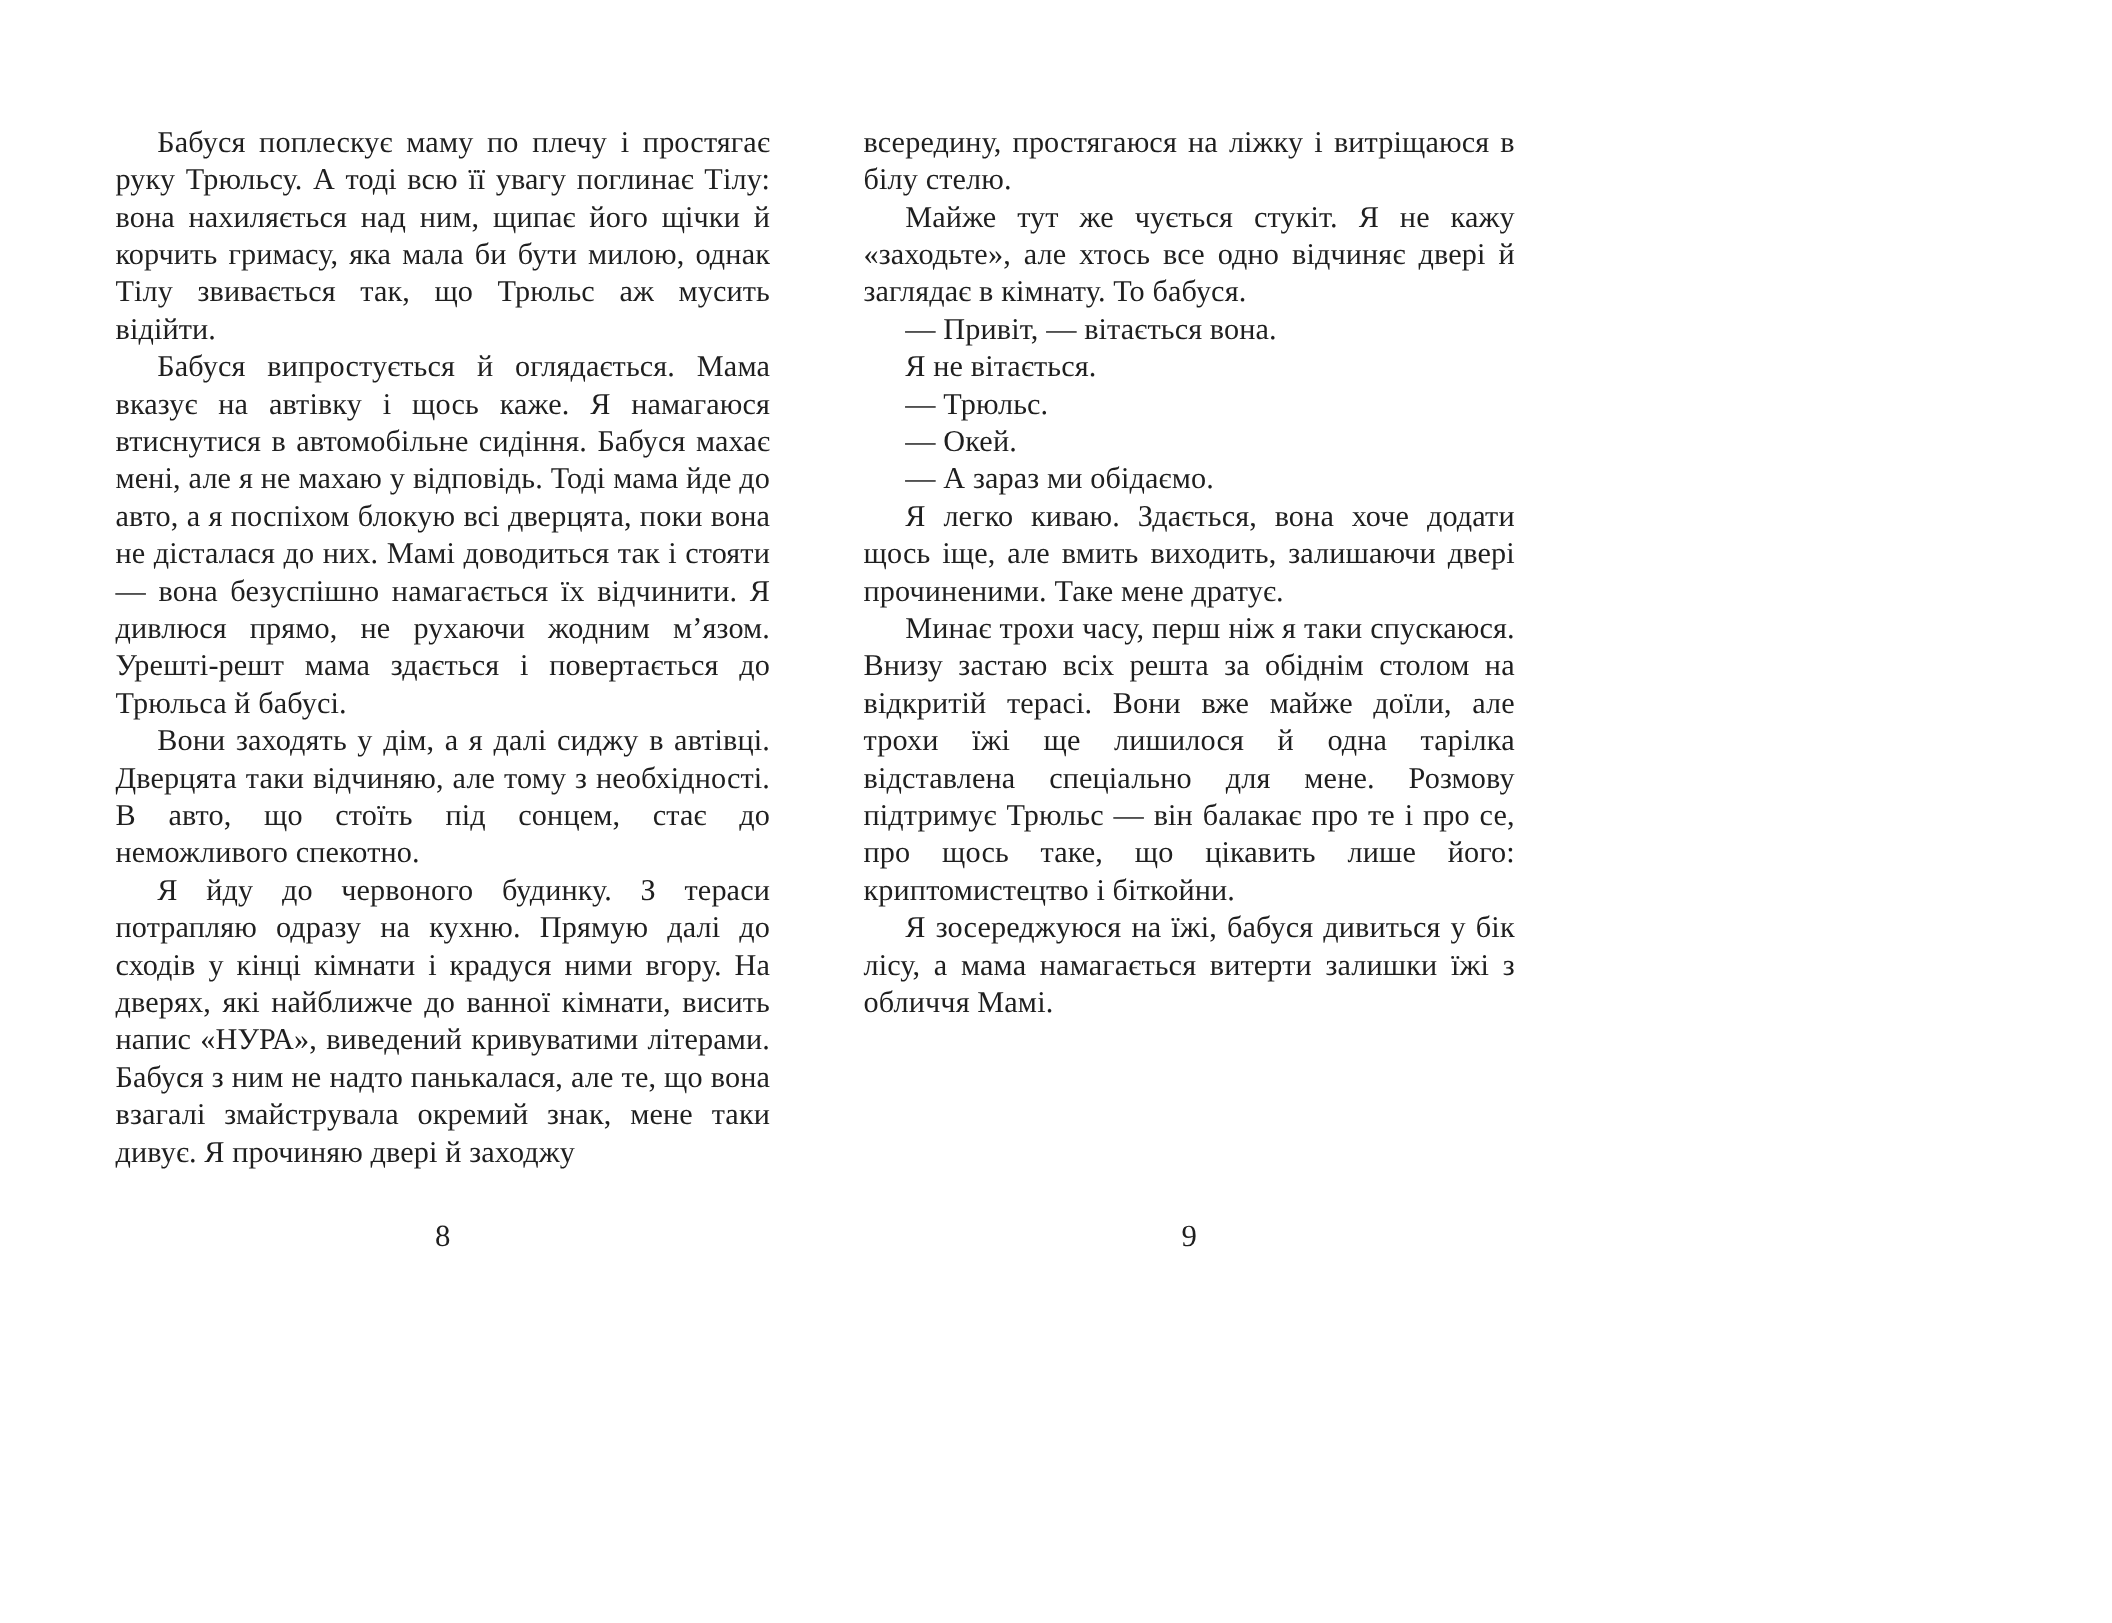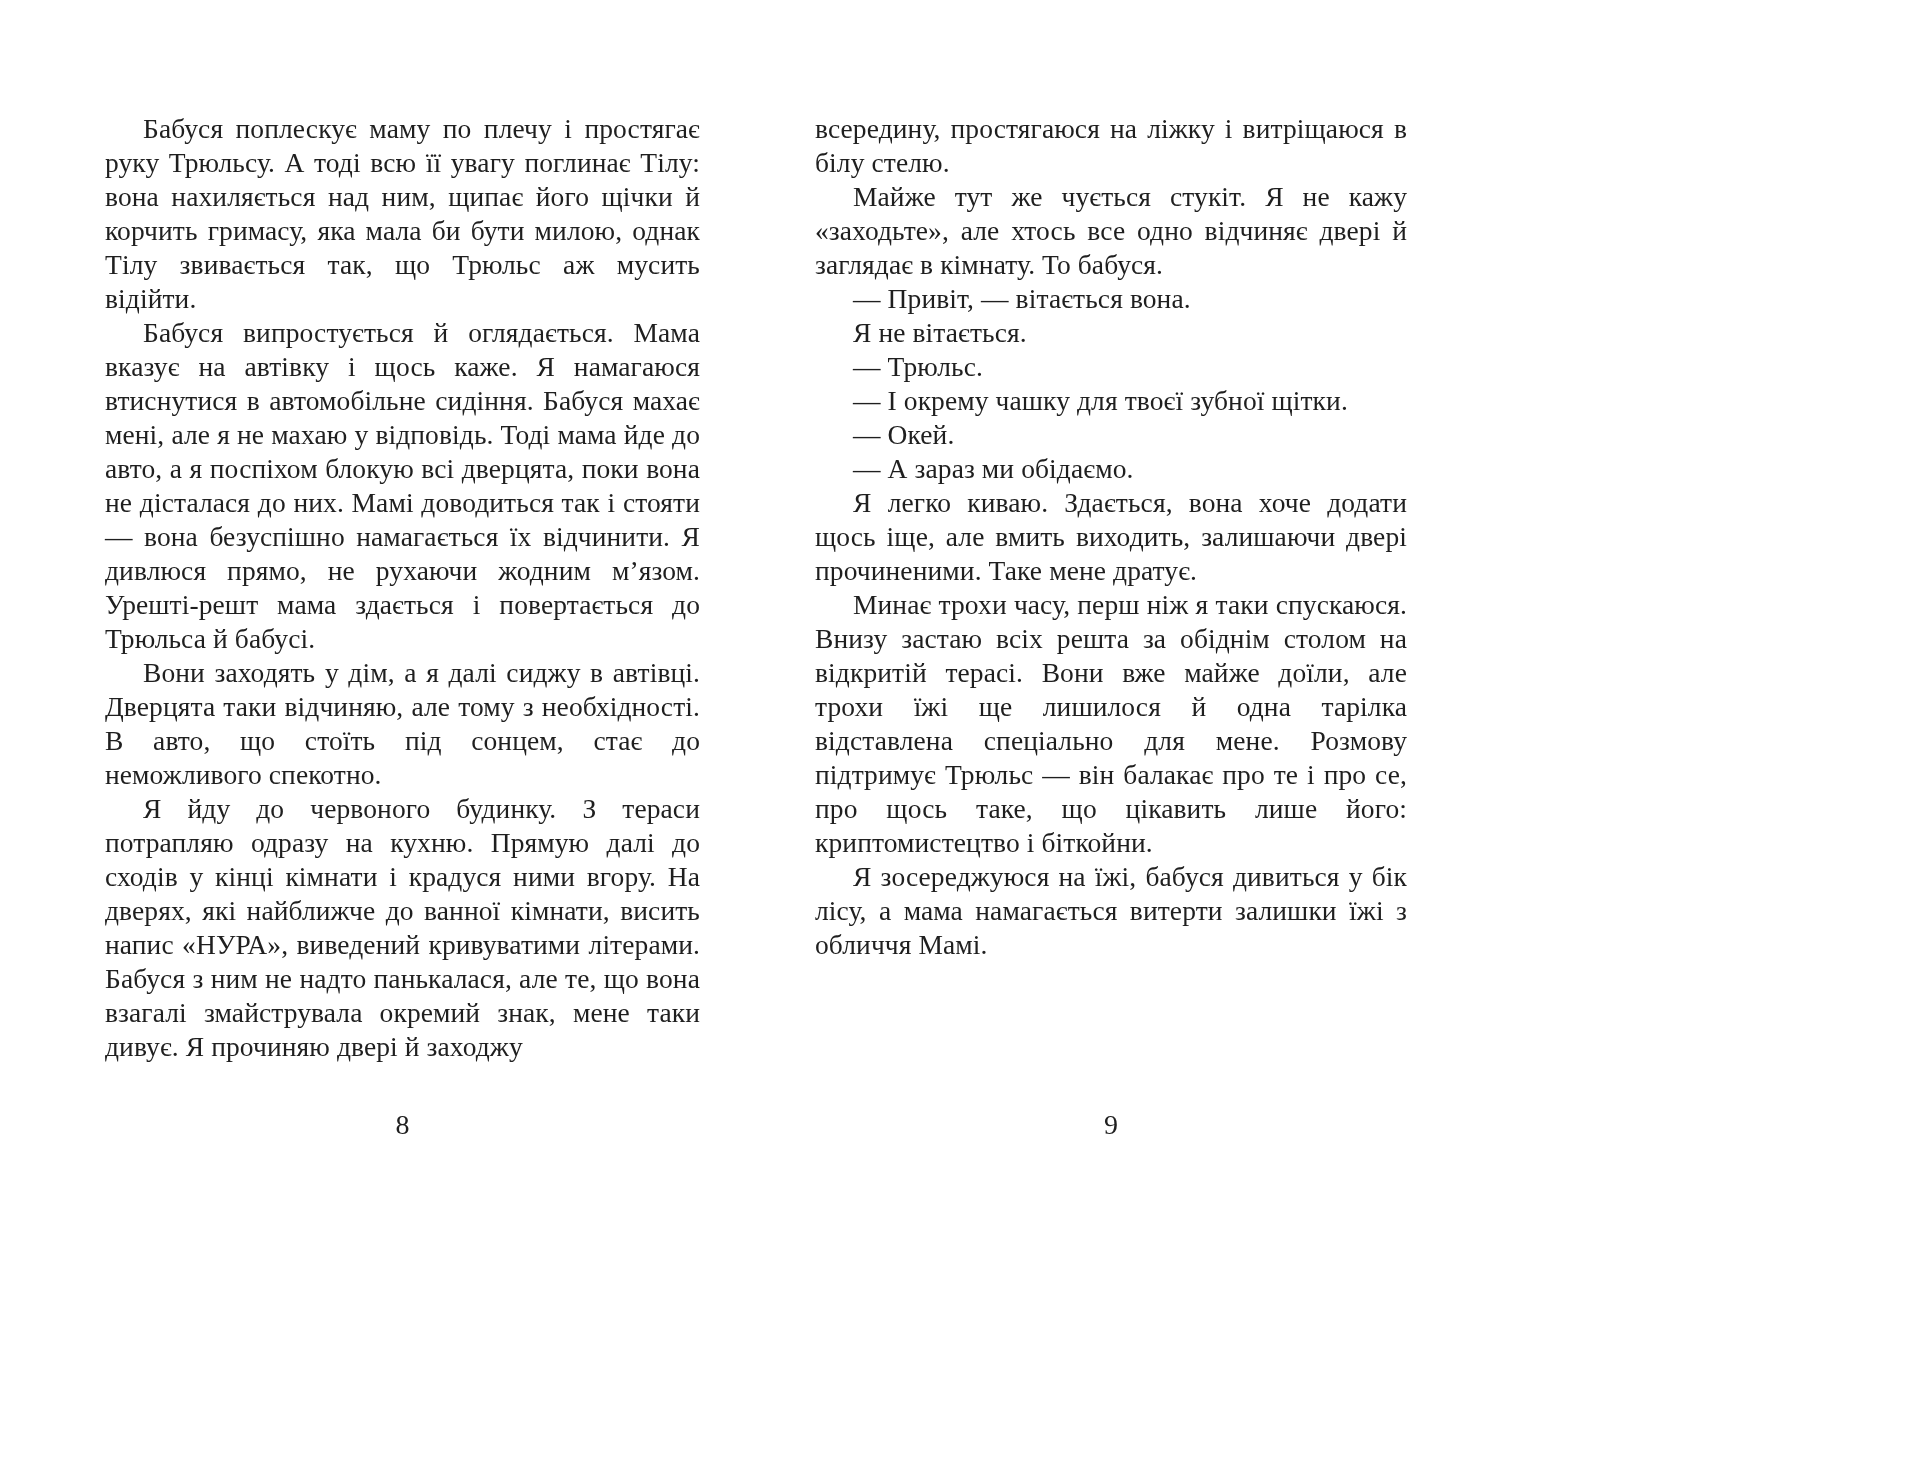--- a/index.html
+++ b/index.html
@@ -10,21 +10,21 @@
   body {
     width: 1920px;
     height: 1475px;
     font-family: "Liberation Serif", "DejaVu Serif", serif;
     color: #1f1f1f;
     overflow: hidden;
   }
   .spread {
     display: flex;
     padding: 112px 0 0 105px;
-    gap: 115px;
+    gap: 85px;
   }
   .page {
     display: flex;
     flex-direction: column;
     height: 1030px;
   }
   .page-left  { width: 595px; }
   .page-right { width: 592px; }
   .text-block {
     width: 100%;
@@ -62,21 +62,20 @@
     <div class="page-number">8</div>
   </div>
 
   <div class="page page-right">
     <div class="text-block">
       <p class="para no-indent">всередину, простягаюся на ліжку і витріщаюся в білу стелю.</p>
       <p class="para">Майже тут же чується стукіт. Я не кажу «заходьте», але хтось все одно відчиняє двері й заглядає в кімнату. То бабуся.</p>
       <p class="para">— Привіт, — вітається вона.</p>
       <p class="para">Я не вітається.</p>
       <p class="para">— Трюльс.</p>
-      <p class="para">— І окрему чашку для твоєї зубної щітки.</p>
       <p class="para">— Окей.</p>
       <p class="para">— А зараз ми обідаємо.</p>
       <p class="para">Я легко киваю. Здається, вона хоче додати щось іще, але вмить виходить, залишаючи двері прочиненими. Таке мене дратує.</p>
       <p class="para">Минає трохи часу, перш ніж я таки спускаюся. Внизу застаю всіх решта за обіднім столом на відкритій терасі. Вони вже майже доїли, але трохи їжі ще лишилося й одна тарілка відставлена спеціально для мене. Розмову підтримує Трюльс — він балакає про те і про се, про щось таке, що цікавить лише його: криптомистецтво і біткойни.</p>
       <p class="para">Я зосереджуюся на їжі, бабуся дивиться у бік лісу, а мама намагається витерти залишки їжі з обличчя Мамі.</p>
     </div>
     <div class="page-number">9</div>
   </div>
 
 </div>

